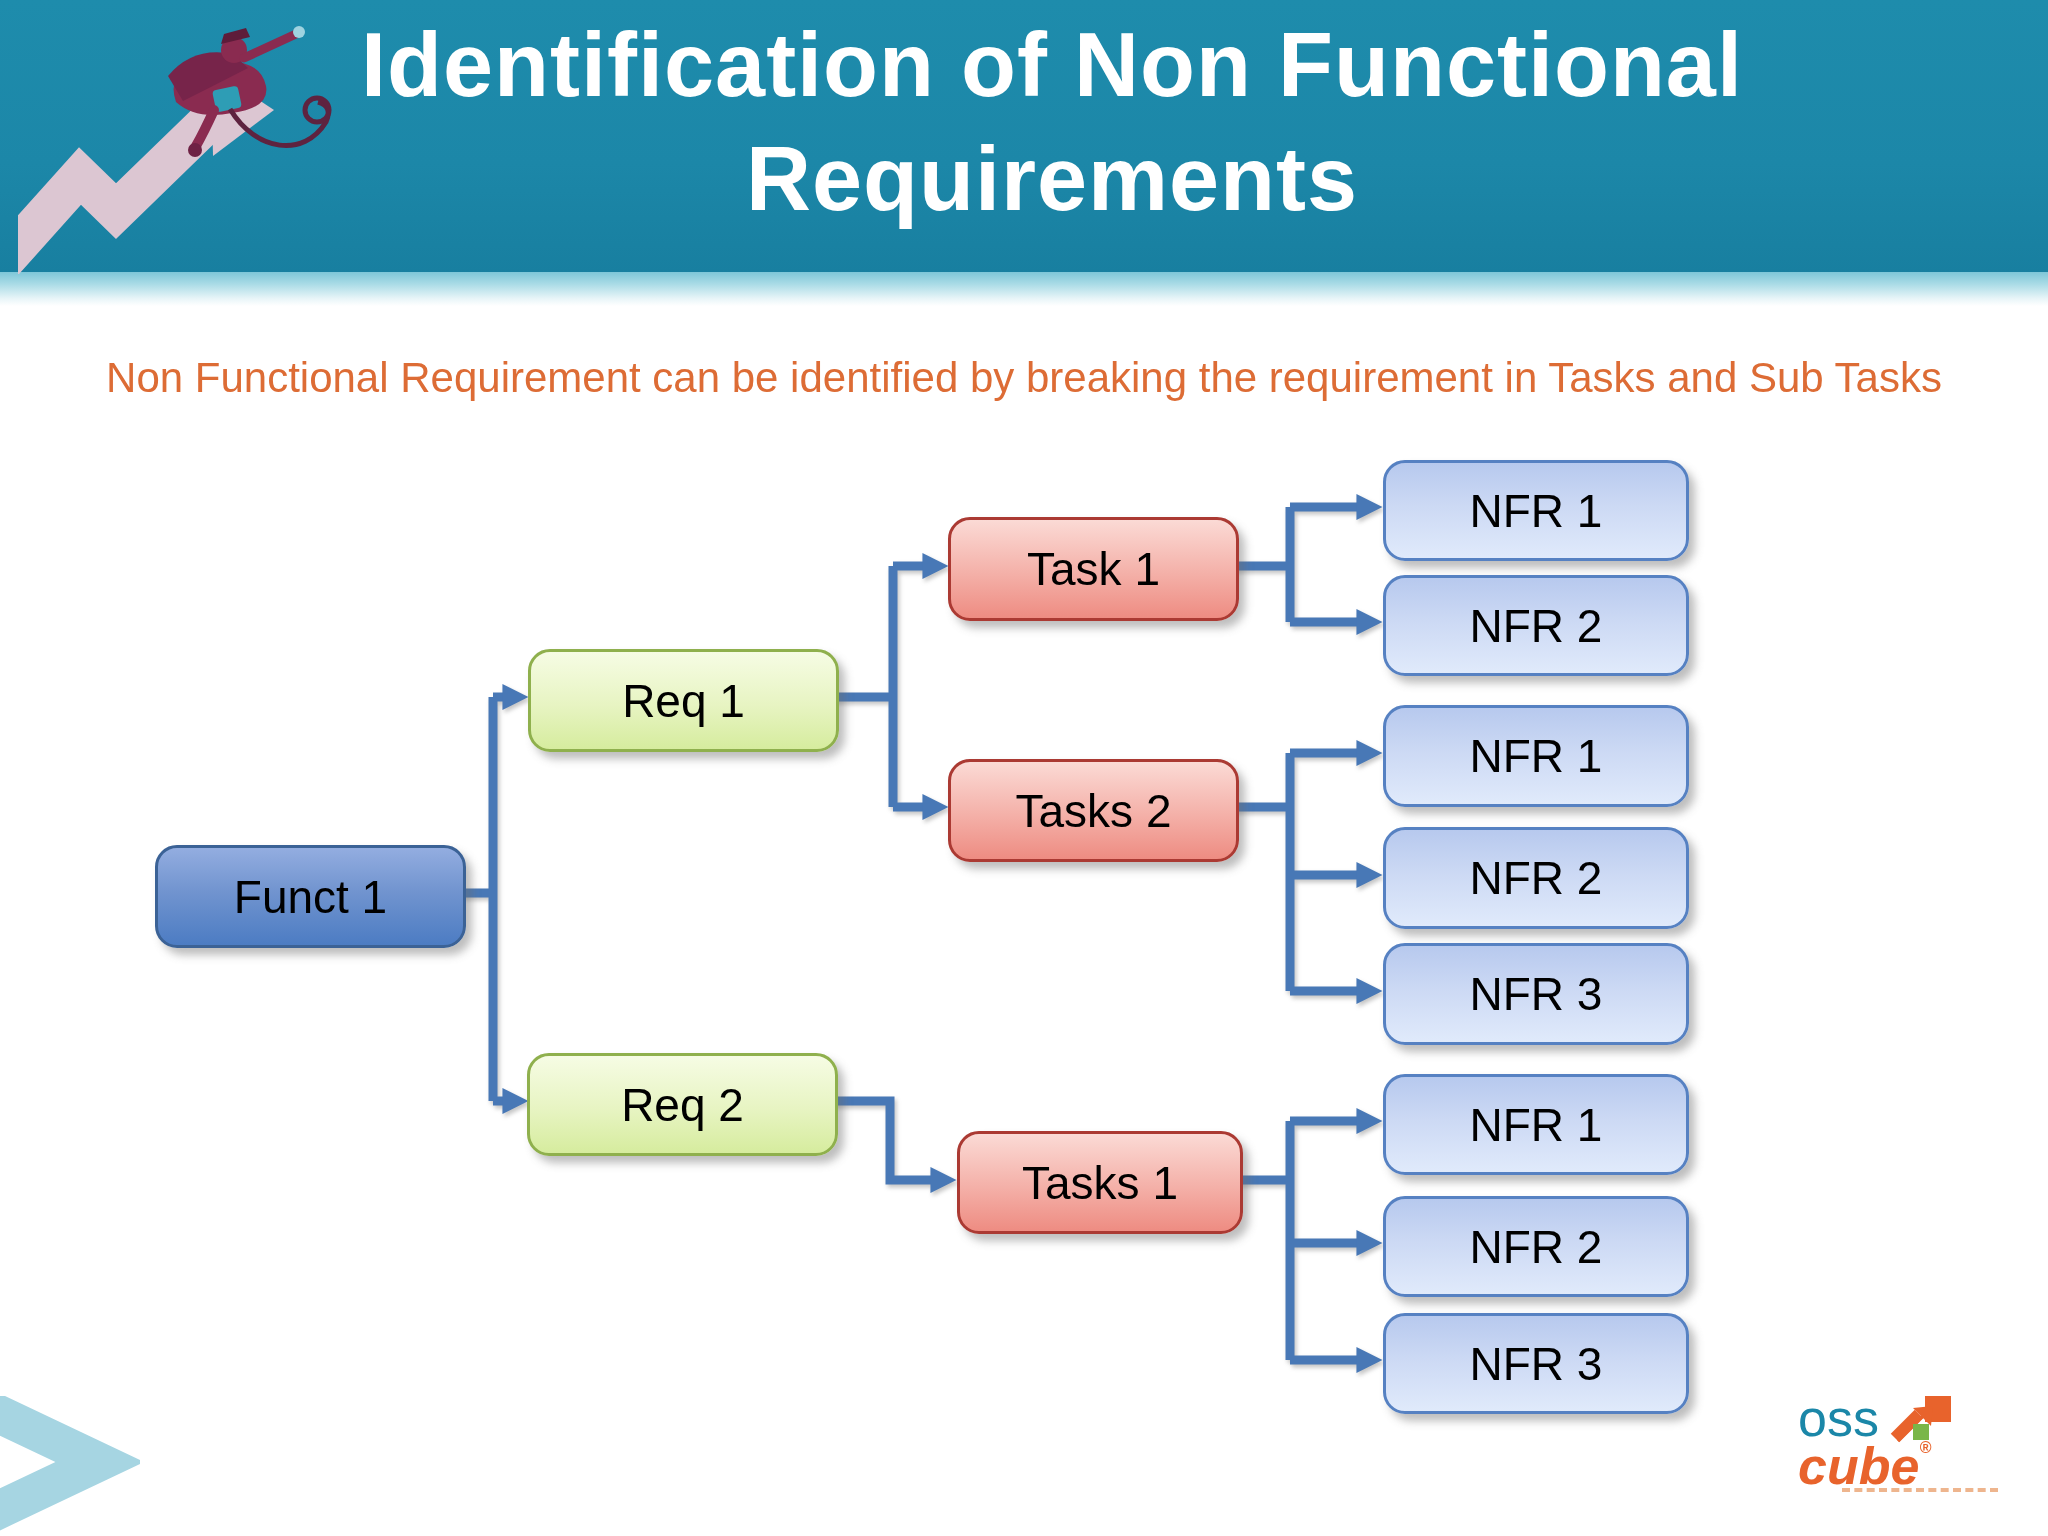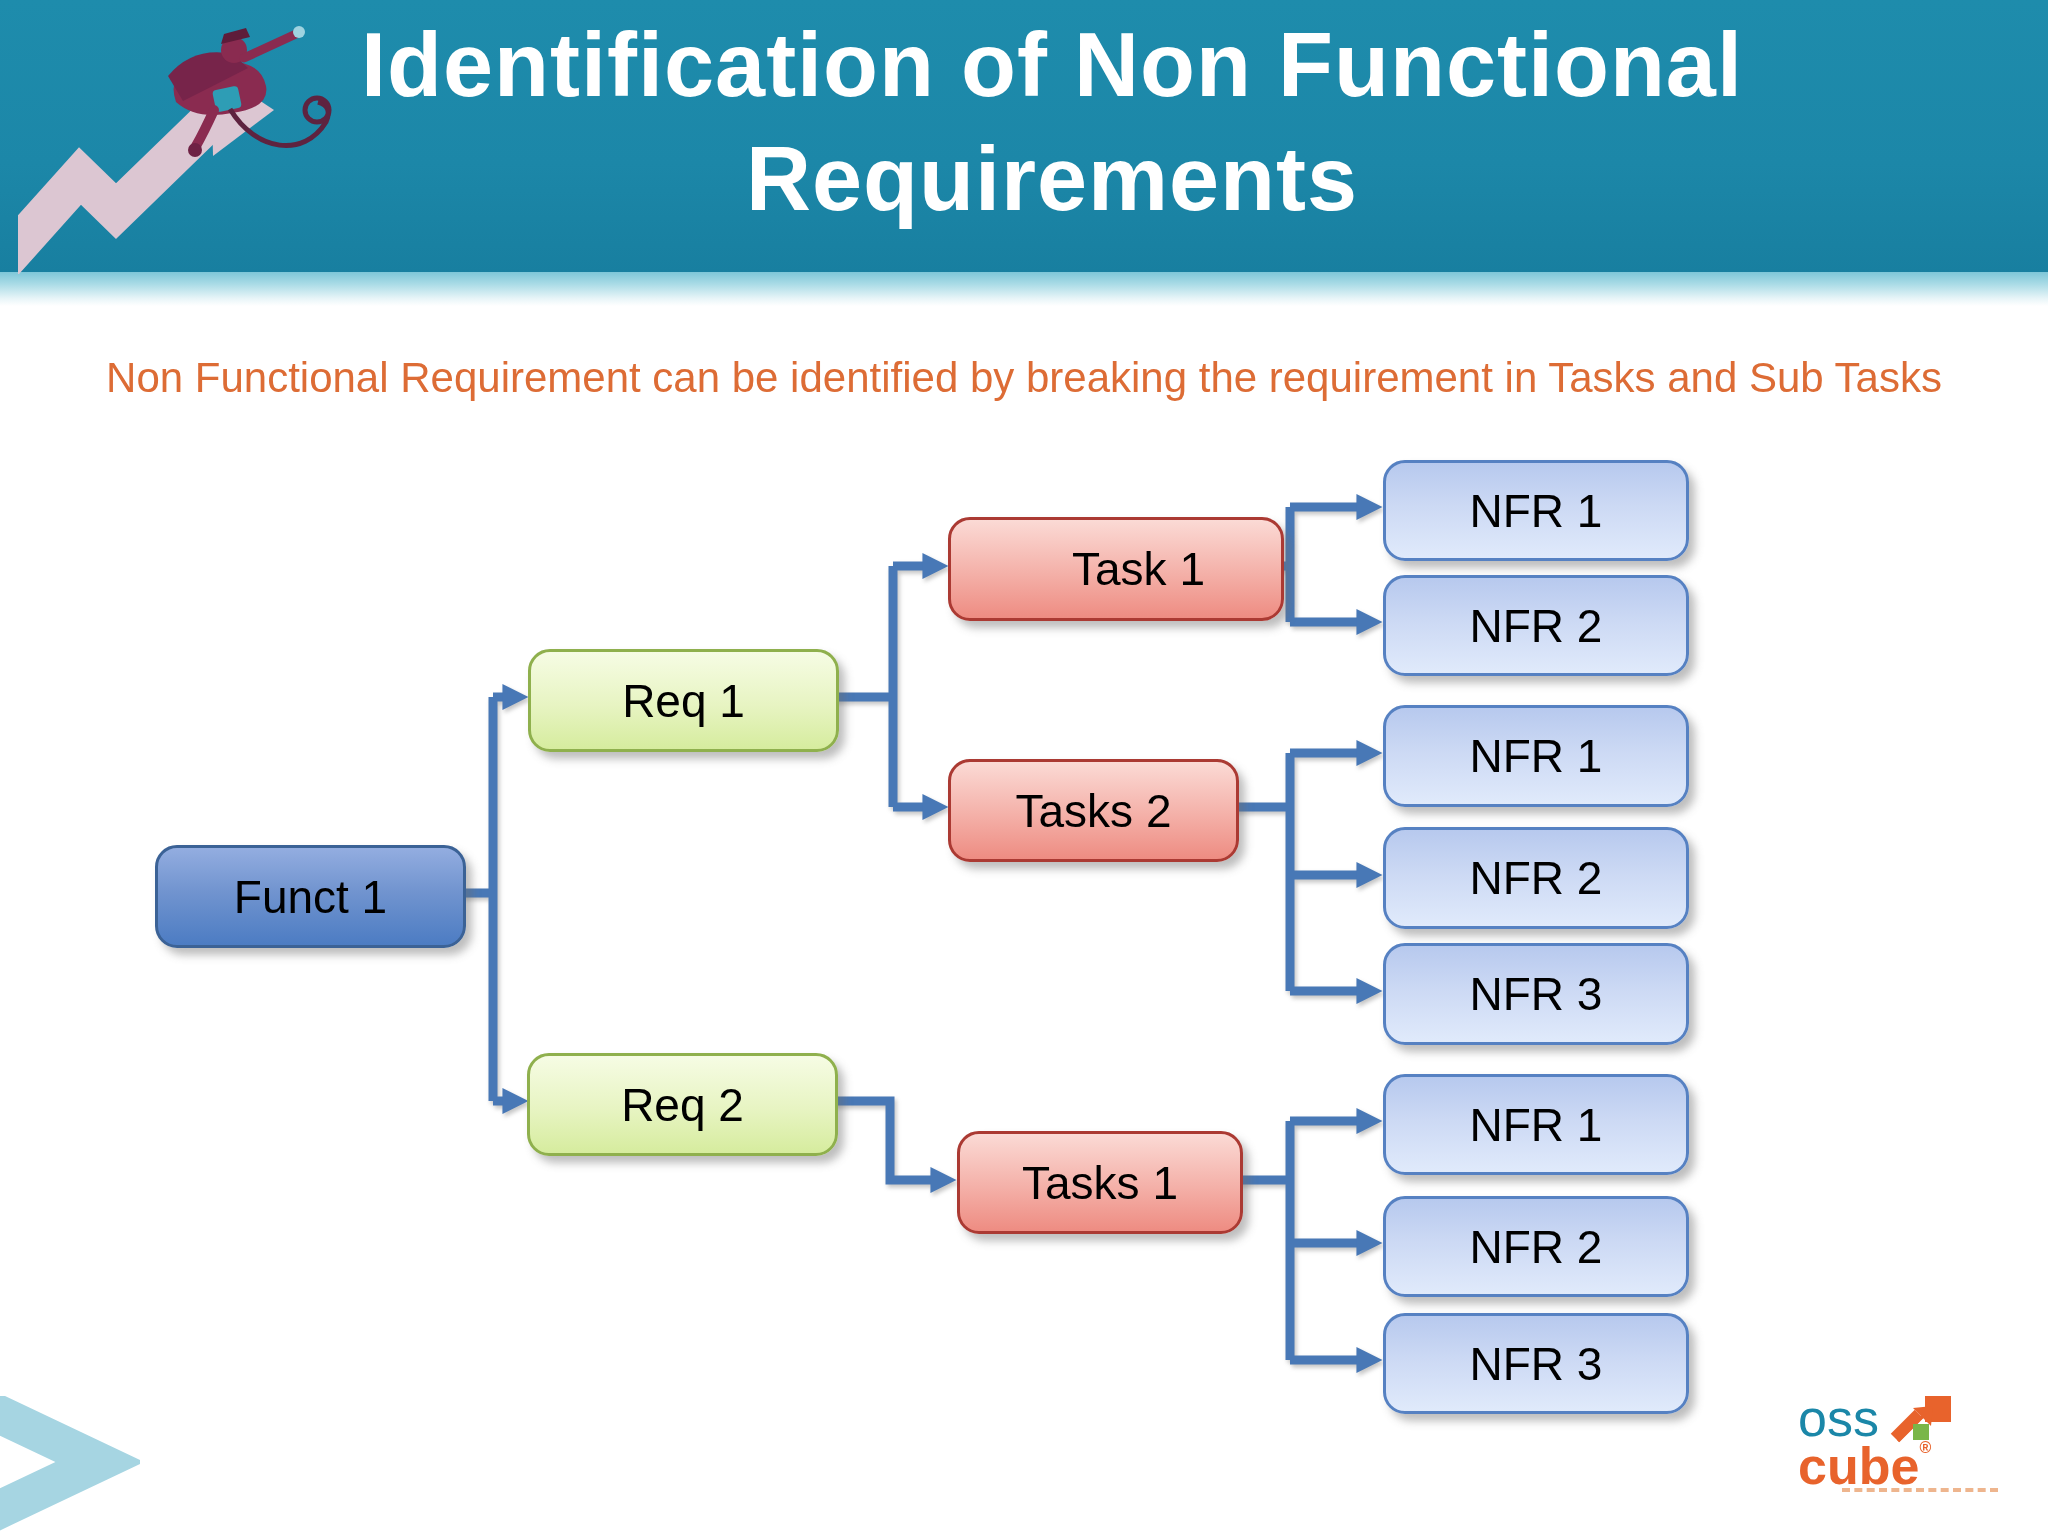--- a/index.html
+++ b/index.html
@@ -54,21 +54,21 @@
     position:absolute;left:0;top:0;pointer-events:none;
     filter:drop-shadow(2px 3px 2px rgba(90,90,90,0.35));
   }
   
   .logo{position:absolute;left:1798px;top:1392px;width:250px;line-height:1;}
   .logo .row1{display:flex;align-items:flex-start;}
   .logo .oss{
     color:#1b87a8;font-weight:normal;font-size:52px;letter-spacing:0px;
   }
   .logo .cube{
-    color:#e8632c;font-weight:bold;font-size:52px;letter-spacing:0px;margin-top:-6px;
+    color:#e8632c;font-weight:bold;font-size:52px;letter-spacing:0px;margin-top:-6px;font-style:italic;
   }
   .logo .reg{color:#e8632c;font-size:16px;vertical-align:top;font-weight:bold;}
   .logo .cube-glyph{margin-left:8px;margin-top:2px;}
   .logo-dashes{
     position:absolute;left:1842px;top:1488px;width:156px;height:0;
     border-top:4px dashed #e8975f;opacity:0.7;
   }
   .chevron{position:absolute;left:0px;top:1396px;}
 </style>
 </head>
@@ -134,21 +134,21 @@
       <path d="M1290,1243 H1358" marker-end="url(#arrow)"></path>
       <path d="M1290,1360 H1358" marker-end="url(#arrow)"></path>
     </g>
   </svg>
 
   <div class="node blue" style="left:155px;top:845px;width:305px;height:97px;">Funct 1</div>
 
   <div class="node green" style="left:528px;top:649px;width:305px;height:97px;">Req 1</div>
   <div class="node green" style="left:527px;top:1053px;width:305px;height:97px;">Req 2</div>
 
-  <div class="node red" style="left:948px;top:517px;width:285px;height:98px;padding-left:45px;">Task 1</div>
+  <div class="node red" style="left:948px;top:517px;width:285px;height:98px;">Task 1</div>
   <div class="node red" style="left:948px;top:759px;width:285px;height:97px;">Tasks 2</div>
   <div class="node red" style="left:957px;top:1131px;width:280px;height:97px;">Tasks 1</div>
 
   <div class="node nfr" style="left:1383px;top:460px;width:300px;height:95px;">NFR 1</div>
   <div class="node nfr" style="left:1383px;top:575px;width:300px;height:95px;">NFR 2</div>
 
   <div class="node nfr" style="left:1383px;top:705px;width:300px;height:96px;">NFR 1</div>
   <div class="node nfr" style="left:1383px;top:827px;width:300px;height:96px;">NFR 2</div>
   <div class="node nfr" style="left:1383px;top:943px;width:300px;height:96px;">NFR 3</div>
 

